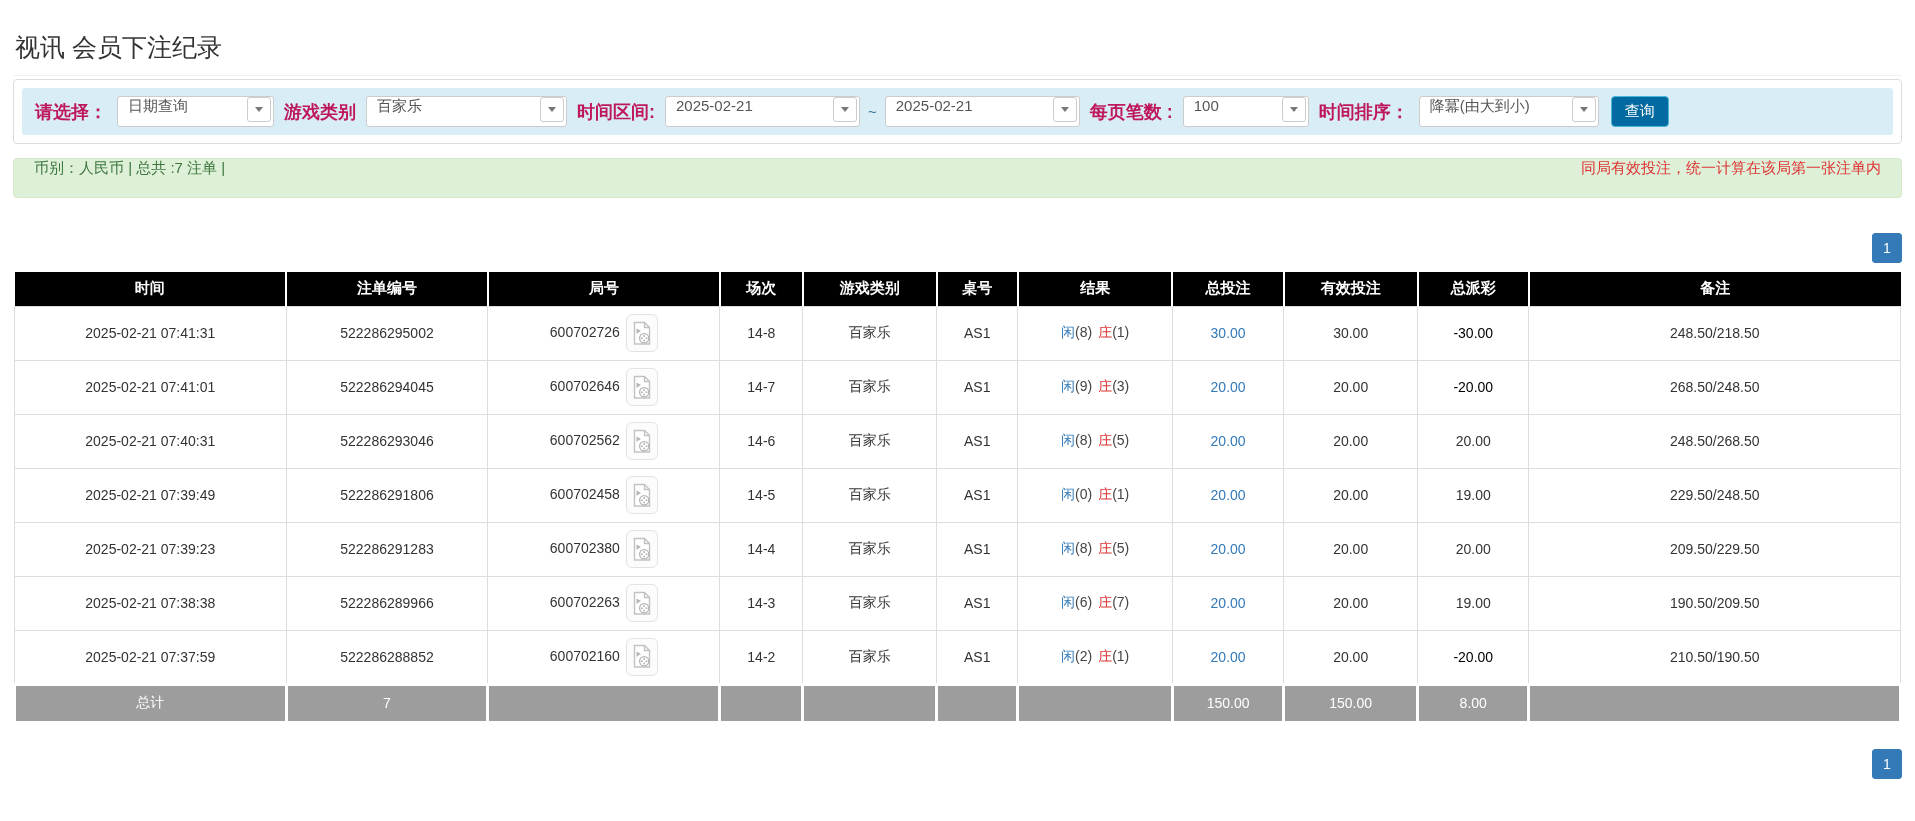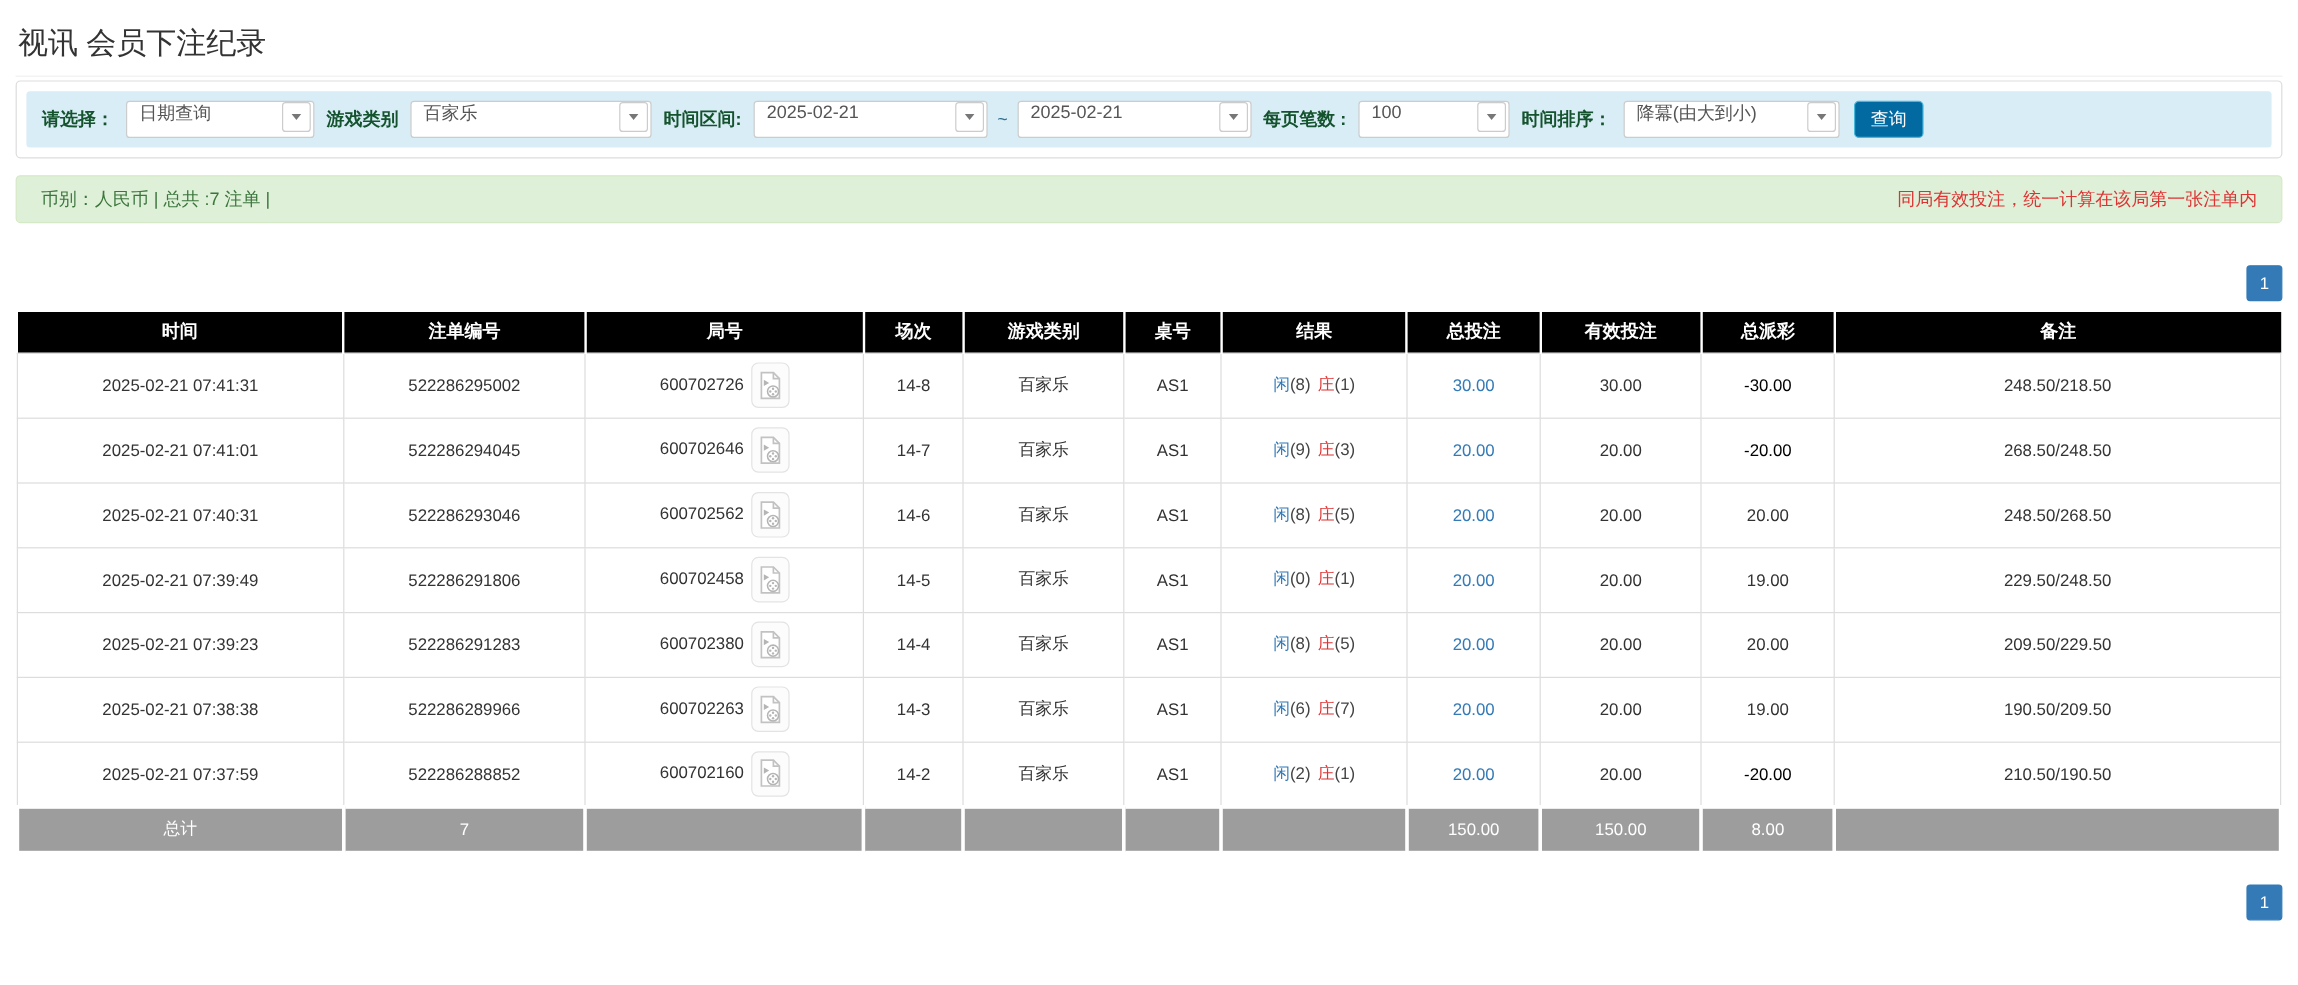--- a/index.html
+++ b/index.html
@@ -2,38 +2,38 @@
 <html><head>
 <meta charset="utf-8">
 <style>
   * { box-sizing: border-box; margin: 0; padding: 0; }
   html, body { background: #fff; }
   body {
     width: 1915px; height: 821px; overflow: hidden;
     font-family: "Liberation Sans", "DejaVu Sans", sans-serif;
     color: #333;
   }
-  .wrap { padding: 4px 13px; }
+  .wrap { padding: 16px 13px; }
 
   .page-title {
     font-size: 25px; color: #333; padding: 15px 2px 11px 2px;
     border-bottom: 1px solid #f0f0f0;
   }
 
   
   .filter-panel {
     border: 1px solid #ddd; border-radius: 4px;
     margin-top: 3px; padding: 8px; background: #fff;
   }
   .filter-bar {
     background: #d9edf7; border-radius: 3px;
     padding: 8px 10px; display: flex; align-items: center; gap: 7px;
   }
   .flabel {
-    color: #14532d; font-weight: bold; font-size: 15px; white-space: nowrap;
+    color: #be185d; font-weight: bold; font-size: 18px; white-space: nowrap;
     padding: 0 3px;
   }
   .tilde { color: #31708f; font-size: 15px; padding: 0 1px; }
   .dd {
     background: #fff; border: 1px solid #ccc; border-radius: 3px;
     height: 31px; display: flex; align-items: flex-start; cursor: pointer; gap: 24px;
   }
   .dd .txt { padding: 0 10px; font-size: 15px; color: #555; white-space: nowrap; overflow: hidden; }
   .dd .arrow-box {
     margin-left: auto; margin-right: 2px; width: 24px; height: 25px;
@@ -54,21 +54,21 @@
     margin-left: 5px; height: 31px; padding: 0 13px;
     background: #0369a1; border: 1px solid #46b8da; border-radius: 4px;
     color: #fff; font-size: 15px; cursor: pointer;
     font-family: "Liberation Sans", "DejaVu Sans", sans-serif;
   }
 
   
   .alert {
     margin-top: 14px; height: 40px;
     background: #dff0d8; border: 1px solid #d6e9c6; border-radius: 4px;
-    display: flex; align-items: center; justify-content: space-between;
+    display: flex; justify-content: space-between;
     padding: 0 20px; font-size: 15px;
   }
   .alert-left  { color: #3c763d; }
   .alert-right { color: #dd3333; }
 
   
   .pager-row { display: flex; justify-content: flex-end; margin: 35px 0 9px 0; }
   .pager-row.bottom { margin: 25px 0 0 0; }
   .page-btn {
     min-width: 30px; height: 30px; padding: 0;

